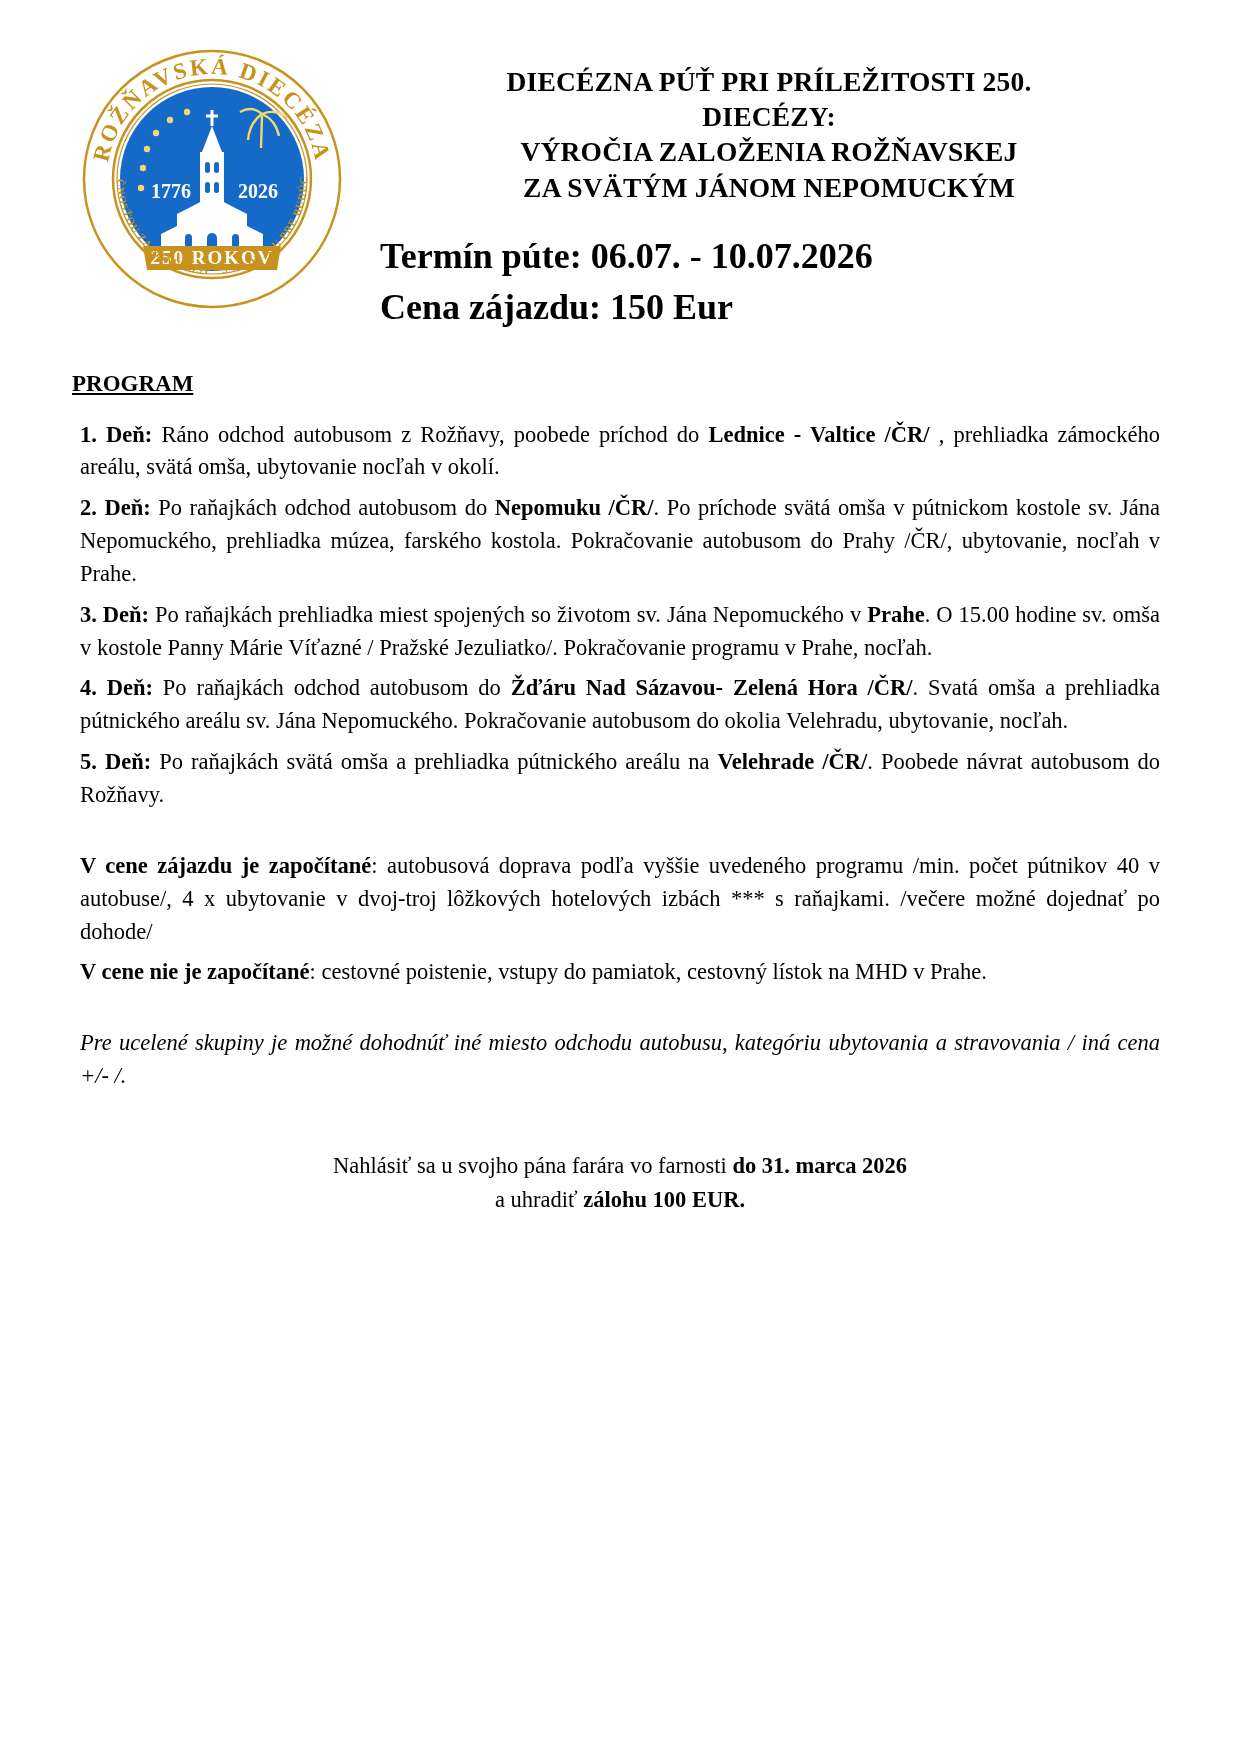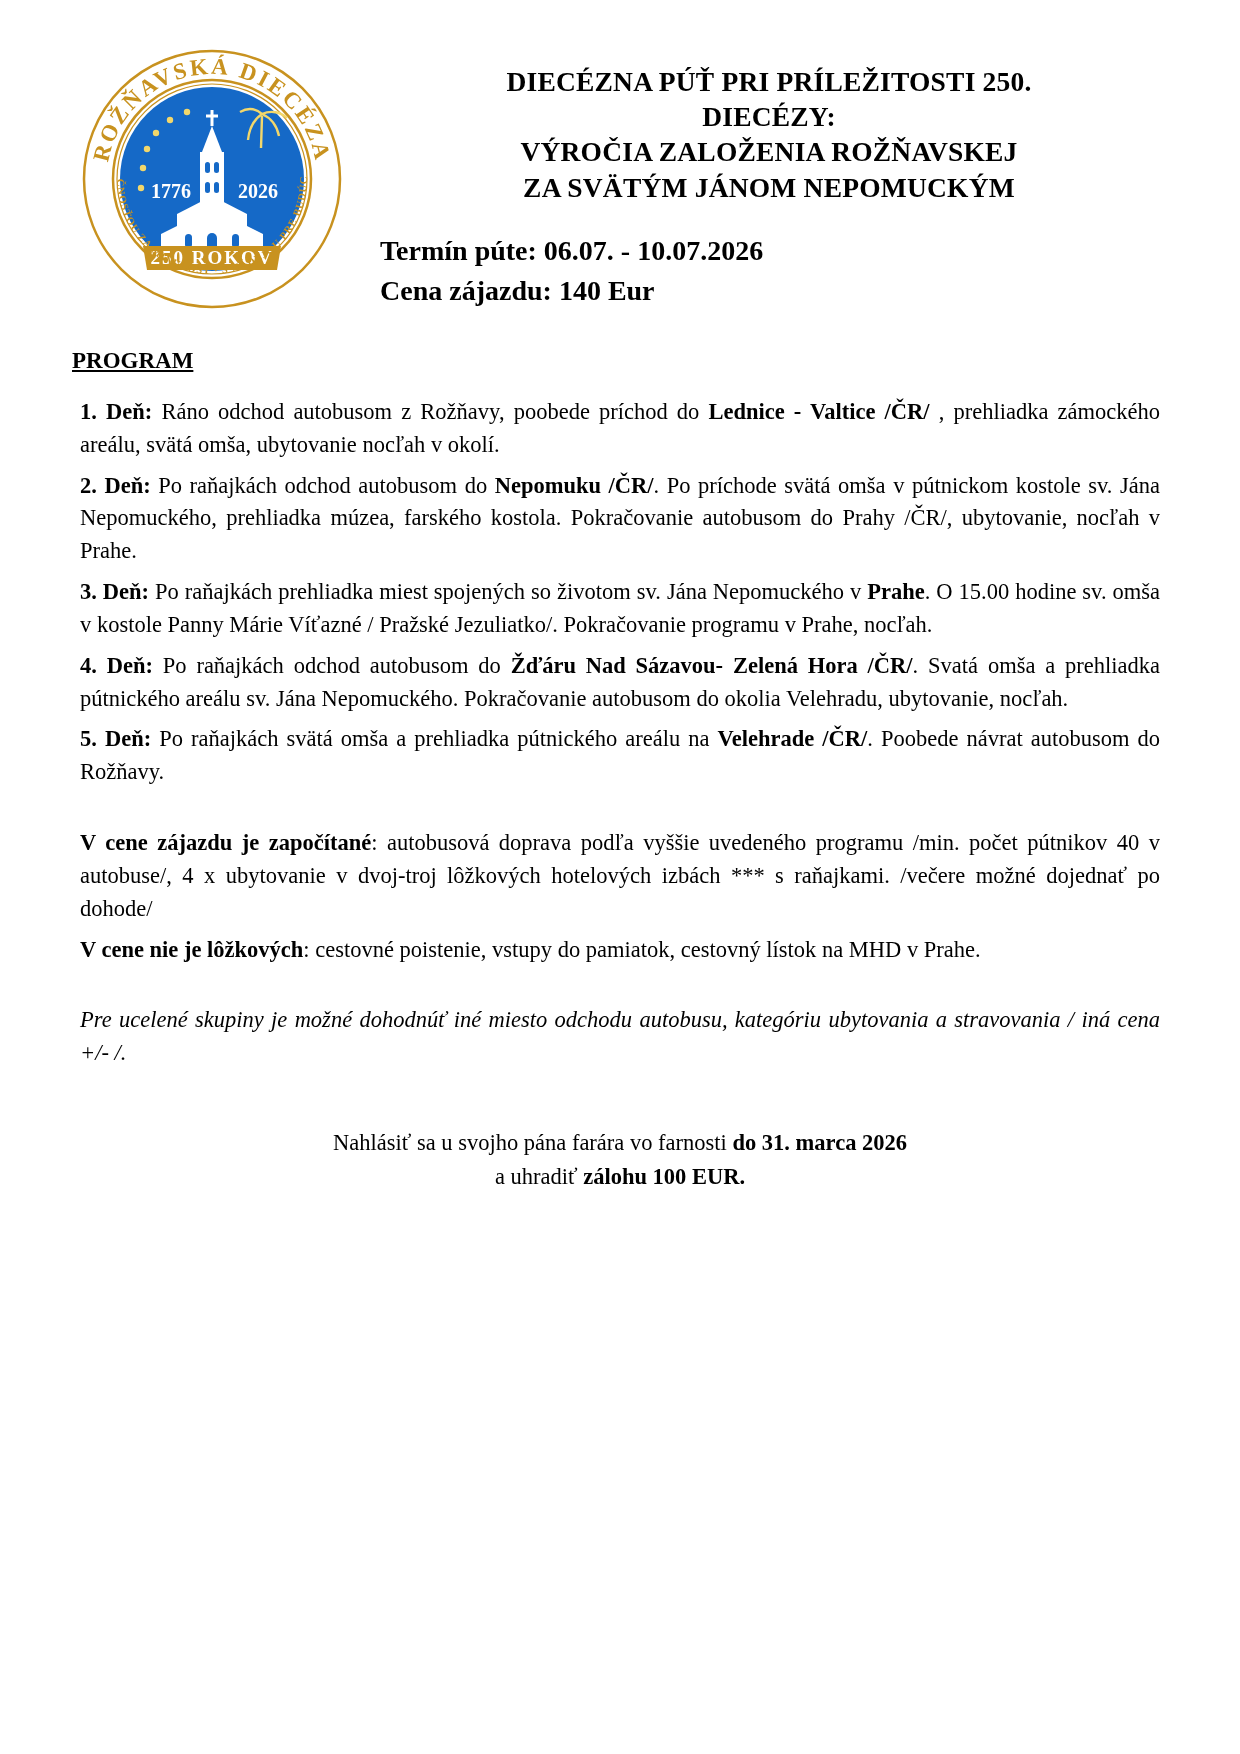--- a/index.html
+++ b/index.html
@@ -53,21 +53,21 @@
   }
   .title .l {
     display: block;
   }
   .subinfo {
     margin-top: 26px;
     padding-left: 10px;
   }
   .subinfo div {
     font-weight: bold;
-    font-size: 28px;
+    font-size: 36px;
     line-height: 1.42;
     text-align: left;
   }
 
   
   .content {
     margin-top: 34px;
     font-size: 22.5px;
     line-height: 1.46;
     text-align: justify;
@@ -193,21 +193,21 @@
         <span class="l">VÝROČIA ZALOŽENIA ROŽŇAVSKEJ</span>
         <span class="l">ZA SVÄTÝM JÁNOM NEPOMUCKÝM</span>
       </div>
       <div class="subinfo">
         <div>
           <span>Termín púte:</span>
           <span>06.07. - 10.07.2026</span>
         </div>
         <div>
           <span>Cena zájazdu:</span>
-          <span>140 Eur</span>
+          <span>150 Eur</span>
         </div>
       </div>
     </div>
   </div>
 
   <div class="content">
 
     <div class="program-heading">PROGRAM</div>
 
     <p class="para"><b>1. Deň</b><b>:</b><span> Ráno odchod autobusom z Rožňavy, poobede príchod do </span><b>Lednice - Valtice /ČR/</b><span> , prehliadka zámockého areálu, svätá omša, ubytovanie nocľah v okolí.</span></p>
@@ -217,21 +217,21 @@
     <p class="para"><b>3. Deň:</b><span> Po raňajkách prehliadka miest spojených so životom sv. Jána Nepomuckého v </span><b>Prahe</b><span>. O 15.00 hodine sv. omša v kostole Panny Márie Víťazné / Pražské Jezuliatko/. Pokračovanie programu v Prahe, nocľah.</span></p>
 
     <p class="para"><b>4. Deň:</b><span> Po raňajkách odchod autobusom do </span><b>Žďáru Nad Sázavou- Zelená Hora /ČR/</b><span>. Svatá omša a prehliadka pútnického areálu sv. Jána Nepomuckého. Pokračovanie autobusom do okolia Velehradu, ubytovanie, nocľah.</span></p>
 
     <p class="para"><b>5. Deň:</b><span> Po raňajkách svätá omša a prehliadka pútnického areálu na </span><b>Velehrade /ČR/</b><span>. Poobede návrat autobusom do Rožňavy.</span></p>
 
     <div class="gap"></div>
 
     <p class="para"><b>V cene zájazdu je započítané</b><span>: autobusová doprava podľa vyššie uvedeného programu /min. počet pútnikov 40 v autobuse/, 4 x ubytovanie v dvoj-troj lôžkových hotelových izbách *** s raňajkami. /večere možné dojednať po dohode/</span></p>
 
-    <p class="para"><b>V cene nie je lôžkových</b><span>: cestovné poistenie, vstupy do pamiatok, cestovný lístok na MHD v Prahe.</span></p>
+    <p class="para"><b>V cene nie je započítané</b><span>: cestovné poistenie, vstupy do pamiatok, cestovný lístok na MHD v Prahe.</span></p>
 
     <div class="gap"></div>
 
     <p class="para italic">Pre ucelené skupiny je možné dohodnúť iné miesto odchodu autobusu, kategóriu ubytovania a stravovania / iná cena +/- /.</p>
 
     <div class="center-block">
       <div><span>Nahlásiť sa u svojho pána farára vo farnosti </span><b>do 31. marca 2026</b></div>
       <div><span>a uhradiť </span><b>zálohu 100 EUR.</b></div>
     </div>
 

